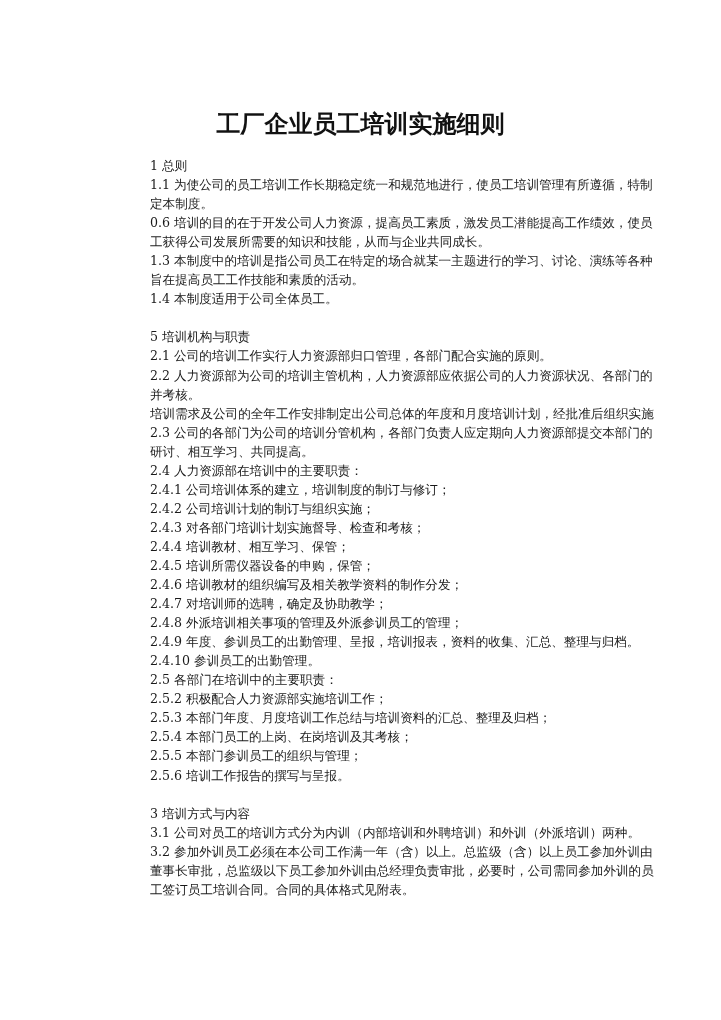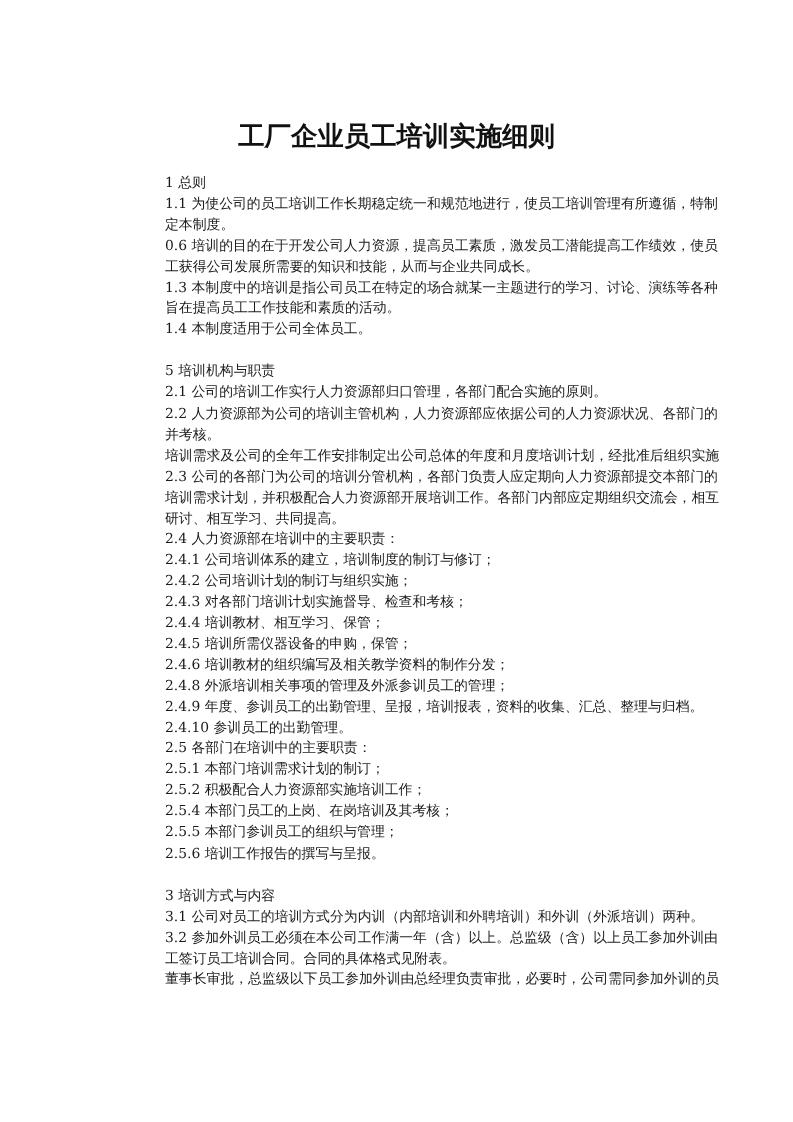--- a/index.html
+++ b/index.html
@@ -34,38 +34,38 @@
       <span class="line">1.3  本制度中的培训是指公司员工在特定的场合就某一主题进行的学习、讨论、演练等各种</span>
       <span class="line">旨在提高员工工作技能和素质的活动。</span>
       <span class="line">1.4  本制度适用于公司全体员工。</span>
       <span class="blank"></span>
       <span class="line">5  培训机构与职责</span>
       <span class="line">2.1  公司的培训工作实行人力资源部归口管理，各部门配合实施的原则。</span>
       <span class="line">2.2  人力资源部为公司的培训主管机构，人力资源部应依据公司的人力资源状况、各部门的</span>
       <span class="line">并考核。</span>
       <span class="line">培训需求及公司的全年工作安排制定出公司总体的年度和月度培训计划，经批准后组织实施</span>
       <span class="line">2.3  公司的各部门为公司的培训分管机构，各部门负责人应定期向人力资源部提交本部门的</span>
-      <span class="line">培训需求计划，并积极配合人力资源部开展培训工作。各部门内部应定期组织交流会，相互</span>
       <span class="line">研讨、相互学习、共同提高。</span>
       <span class="line">2.4  人力资源部在培训中的主要职责：</span>
       <span class="line">2.4.1  公司培训体系的建立，培训制度的制订与修订；</span>
       <span class="line">2.4.2  公司培训计划的制订与组织实施；</span>
       <span class="line">2.4.3  对各部门培训计划实施督导、检查和考核；</span>
       <span class="line">2.4.4  培训教材、相互学习、保管；</span>
       <span class="line">2.4.5  培训所需仪器设备的申购，保管；</span>
       <span class="line">2.4.6  培训教材的组织编写及相关教学资料的制作分发；</span>
+      <span class="line">2.4.7  对培训师的选聘，确定及协助教学；</span>
       <span class="line">2.4.8  外派培训相关事项的管理及外派参训员工的管理；</span>
       <span class="line">2.4.9  年度、参训员工的出勤管理、呈报，培训报表，资料的收集、汇总、整理与归档。</span>
       <span class="line">2.4.10  参训员工的出勤管理。</span>
       <span class="line">2.5  各部门在培训中的主要职责：</span>
-      <span class="line">2.5.1  本部门培训需求计划的制订；</span>
       <span class="line">2.5.2  积极配合人力资源部实施培训工作；</span>
+      <span class="line">2.5.3  本部门年度、月度培训工作总结与培训资料的汇总、整理及归档；</span>
       <span class="line">2.5.4  本部门员工的上岗、在岗培训及其考核；</span>
       <span class="line">2.5.5  本部门参训员工的组织与管理；</span>
       <span class="line">2.5.6  培训工作报告的撰写与呈报。</span>
       <span class="blank"></span>
       <span class="line">3  培训方式与内容</span>
       <span class="line">3.1  公司对员工的培训方式分为内训（内部培训和外聘培训）和外训（外派培训）两种。</span>
       <span class="line">3.2  参加外训员工必须在本公司工作满一年（含）以上。总监级（含）以上员工参加外训由</span>
+      <span class="line">董事长审批，总监级以下员工参加外训由总经理负责审批，必要时，公司需同参加外训的员</span>
       <span class="line">工签订员工培训合同。合同的具体格式见附表。</span>
-      <span class="line">董事长审批，总监级以下员工参加外训由总经理负责审批，必要时，公司需同参加外训的员</span>
     </div>
 </div>
 
 </body></html>

